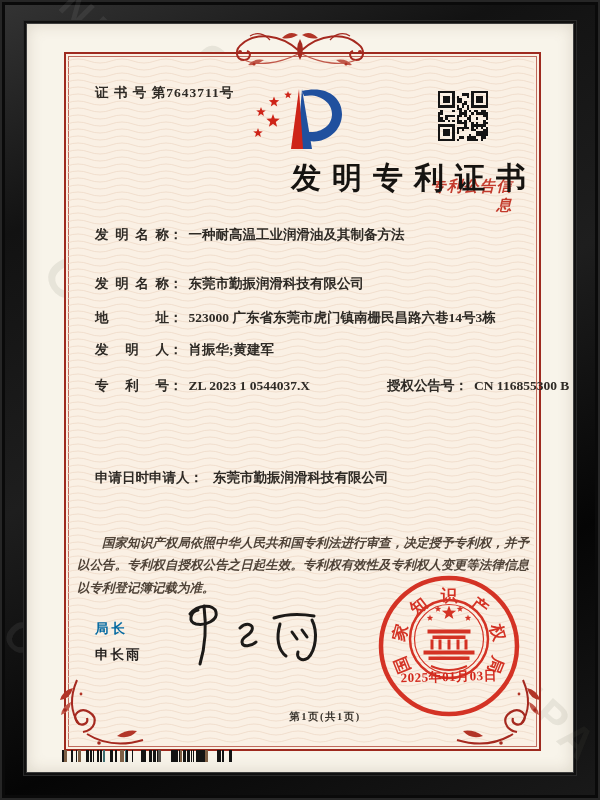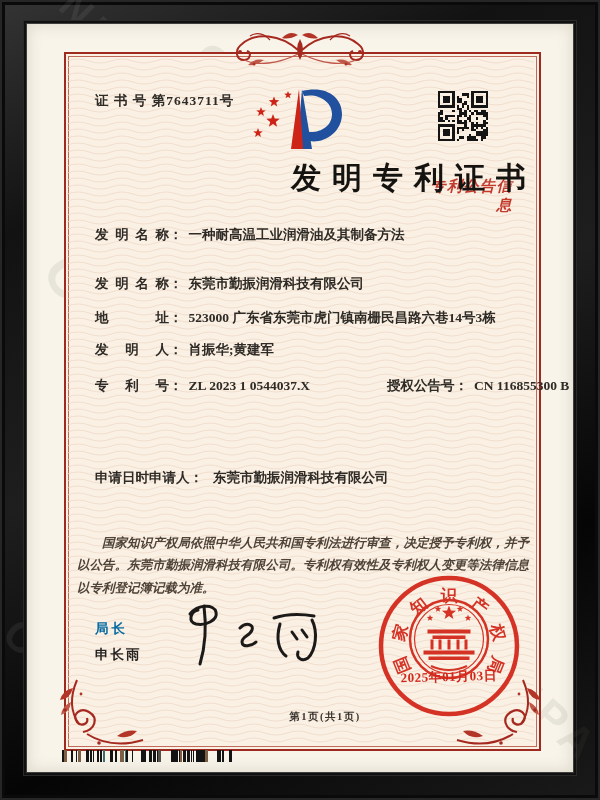--- a/index.html
+++ b/index.html
@@ -10,21 +10,21 @@
   .paper{position:absolute;left:27px;top:24px;width:546px;height:748px;background:#f8f4ea;
          box-shadow:0 0 0 1px #3e3e3e,0 0 0 3px #101010,0 0 0 4px #2a2a2a,inset 0 0 16px rgba(95,75,50,.18);}
   .wm{position:absolute;font-family:"Liberation Sans","DejaVu Sans",sans-serif;font-weight:bold;
       letter-spacing:7px;color:rgba(104,96,80,.11);white-space:nowrap;pointer-events:none;}
   .wm-light{color:rgba(255,255,255,.065);}
   .redborder{position:absolute;left:37px;top:28px;width:473px;height:695px;
              border:2.5px solid #9e2a1f;background:#faf0e4;}
   .redborder .inner{position:absolute;inset:2px;border:1px solid #c06a5c;}
   .waves{position:absolute;left:40px;top:31px;}
   .abs{position:absolute;}
-  .cert-number{left:68px;top:60px;font-size:13.5px;font-weight:600;color:#2e2a25;letter-spacing:1px;margin-top:8px;}
+  .cert-number{left:68px;top:60px;font-size:13.5px;font-weight:600;color:#2e2a25;letter-spacing:1px;}
   .qr-caption{left:396px;top:153px;width:90px;text-align:right;font-size:15px;font-weight:bold;
               font-style:italic;color:#c33a2c;letter-spacing:1.5px;}
   .title{left:37px;top:134px;width:473px;text-align:right;font-size:30px;font-weight:bold;
          color:#151310;letter-spacing:11px;text-indent:11px;}
   .frow{left:68px;font-size:13.5px;font-weight:600;color:#2e2a25;white-space:nowrap;}
   .flabel{display:inline-block;width:74px;text-align:justify;text-align-last:justify;}
   .fvalue{margin-left:6px;}
   .gr-right{position:absolute;left:250px;top:0;white-space:nowrap;margin-left:42px;}
   .wide .fvalue{margin-left:10px;}
   .r1{top:202px}.r2{top:251px}.r3{top:285px}.r4{top:317px}
@@ -458,21 +458,21 @@
       <span class="flabel">专利号</span><span class="colon"></span><span class="colon">：</span><span class="fvalue">ZL 2023 1 0544037.X</span>
       <span class="gr-right">
         <span>授权公告号</span><span class="colon">：</span><span class="fvalue">CN 116855300 B</span>
       </span>
     </div>
 
     <div class="abs frow wide r7">
       <span>申请日时申请人</span><span class="colon">：</span><span class="fvalue">东莞市勤振润滑科技有限公司</span>
     </div>
 
-    <div class="abs legal">国家知识产权局依照中华人民共和国专利法进行审查，决定授予专利权，并予以公告。东莞市勤振润滑科技有限公司。专利权有效性及专利权人变更等法律信息以专利登记簿记载为准。</div>
+    <div class="abs legal">国家知识产权局依照中华人民共和国专利法进行审查，决定授予专利权，并予以公告。专利权自授权公告之日起生效。专利权有效性及专利权人变更等法律信息以专利登记簿记载为准。</div>
 
     <div class="abs director-title">局长</div>
     <div class="abs director-name">申长雨</div>
 
     <svg class="abs" style="left:135px;top:568px;" width="170" height="80" viewBox="0 0 170 80">
       <g stroke="#1c1a18" stroke-width="3" fill="none" stroke-linecap="round" stroke-linejoin="round">
         <path d="M28,22 C36,12 52,12 54,20 C56,28 44,34 34,32 C26,30 28,20 36,18"></path>
         <path d="M42,14 C44,30 44,52 38,72"></path>
         <path d="M78,36 C84,30 92,32 90,38 C88,44 80,44 80,50 C80,56 90,54 94,50"></path>
         <path d="M112,26 C124,22 140,22 152,24"></path>

